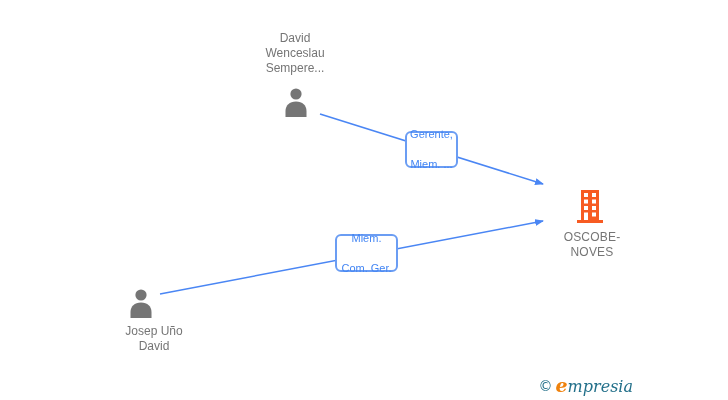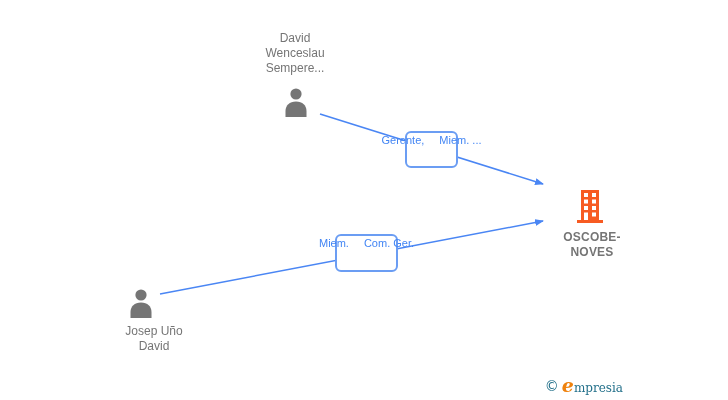--- a/index.html
+++ b/index.html
@@ -3,20 +3,21 @@
 <meta charset="utf-8">
 <style>
   html, body { margin: 0; padding: 0; }
   .canvas {
     position: relative;
     width: 628px;
     height: 400px;
     background: var(--background, #ffffff);
     font-family: "Liberation Sans", sans-serif;
     overflow: hidden;
+    padding-left: 10px;
   }
   .edges {
     position: absolute;
     left: 0; top: 0;
     width: 728px; height: 400px;
   }
   .edge-line {
     stroke: var(--accent-blue, #4a86f4);
     stroke-width: 1.5;
     fill: none;
@@ -46,33 +47,34 @@
     position: absolute;
     box-sizing: border-box;
     background: #ffffff;
     border: 2px solid var(--label-border-blue, #6b9df3);
     border-radius: 6px;
     color: var(--label-text-blue, #4285f4);
     font-size: 11px;
     line-height: 15px;
     text-align: center;
     display: flex;
+    flex-direction: column;
     justify-content: center;
     white-space: nowrap;
     gap: 15px;
   }
   .label-david { left: 405px; top: 131px; width: 53px; height: 37px; }
   .label-josep { left: 335px; top: 234px; width: 63px; height: 38px; }
 
   .david-text   { left: 225px; top: 31px;  width: 140px; }
   .david-icon   { left: 282px; top: 87px; }
   .josep-icon   { left: 127px; top: 288px; }
   .josep-text   { left: 84px;  top: 324px; width: 140px; }
   .company-icon { left: 577px; top: 190px; }
-  .company-text { left: 517px; top: 230px; width: 150px; font-weight: bold; }
+  .company-text { left: 517px; top: 230px; width: 150px; }
 
   .logo {
     position: absolute;
     right: 5px;
     bottom: 4px;
     cursor: pointer;
     white-space: nowrap;
   }
   .logo-copy {
     color: var(--logo-teal, #23708a);
@@ -83,21 +85,22 @@
   }
   .logo-e {
     color: var(--logo-orange, #ef820d);
     font-size: 19px;
     font-style: italic;
     font-weight: bold;
     font-family: "DejaVu Serif", serif;
   }
   .logo-rest {
     color: var(--logo-teal, #23708a);
-    font-size: 12px;
+    font-size: 16px;
+    font-style: italic;
     font-family: "DejaVu Serif", serif;
   }
 </style>
 </head>
 <body>
 
 <div class="canvas">
 
   <svg class="edges" viewBox="0 0 728 400" xmlns="http://www.w3.org/2000/svg">
     <defs>

